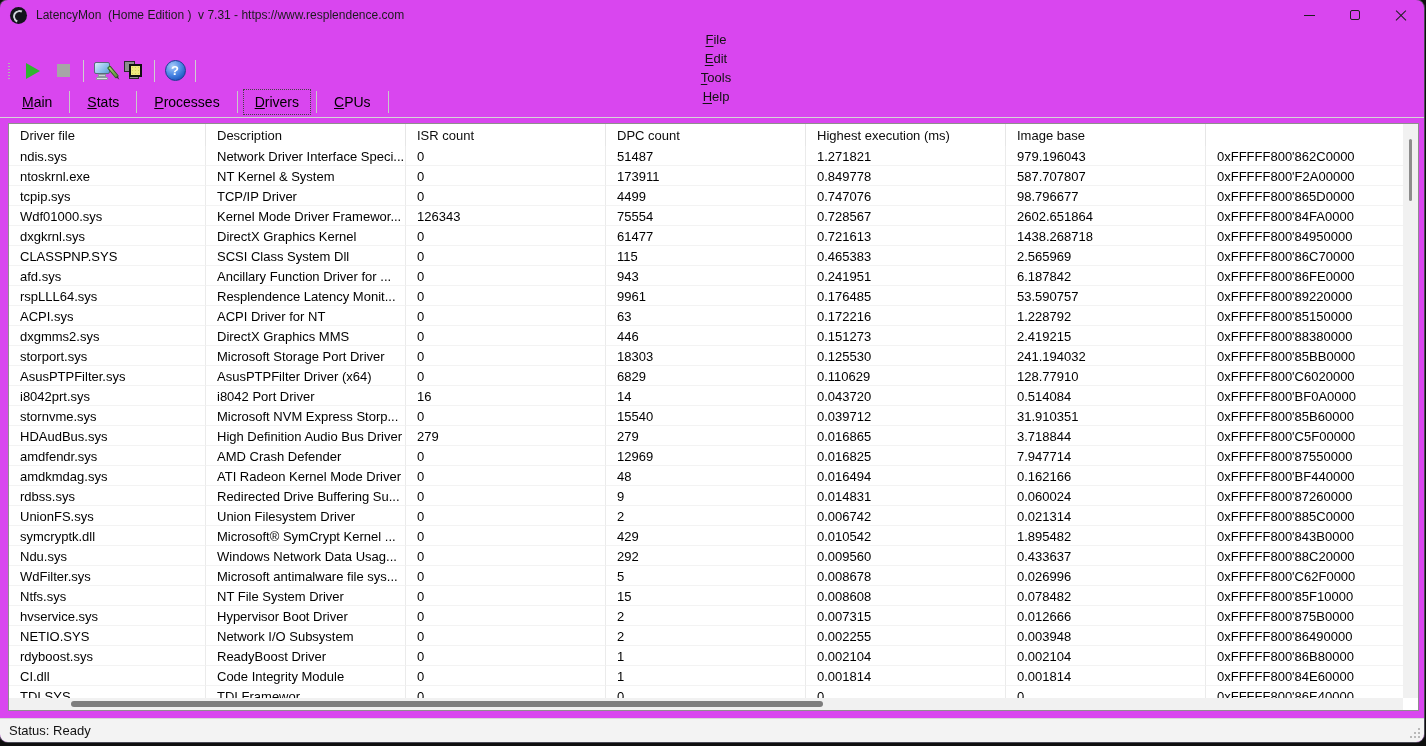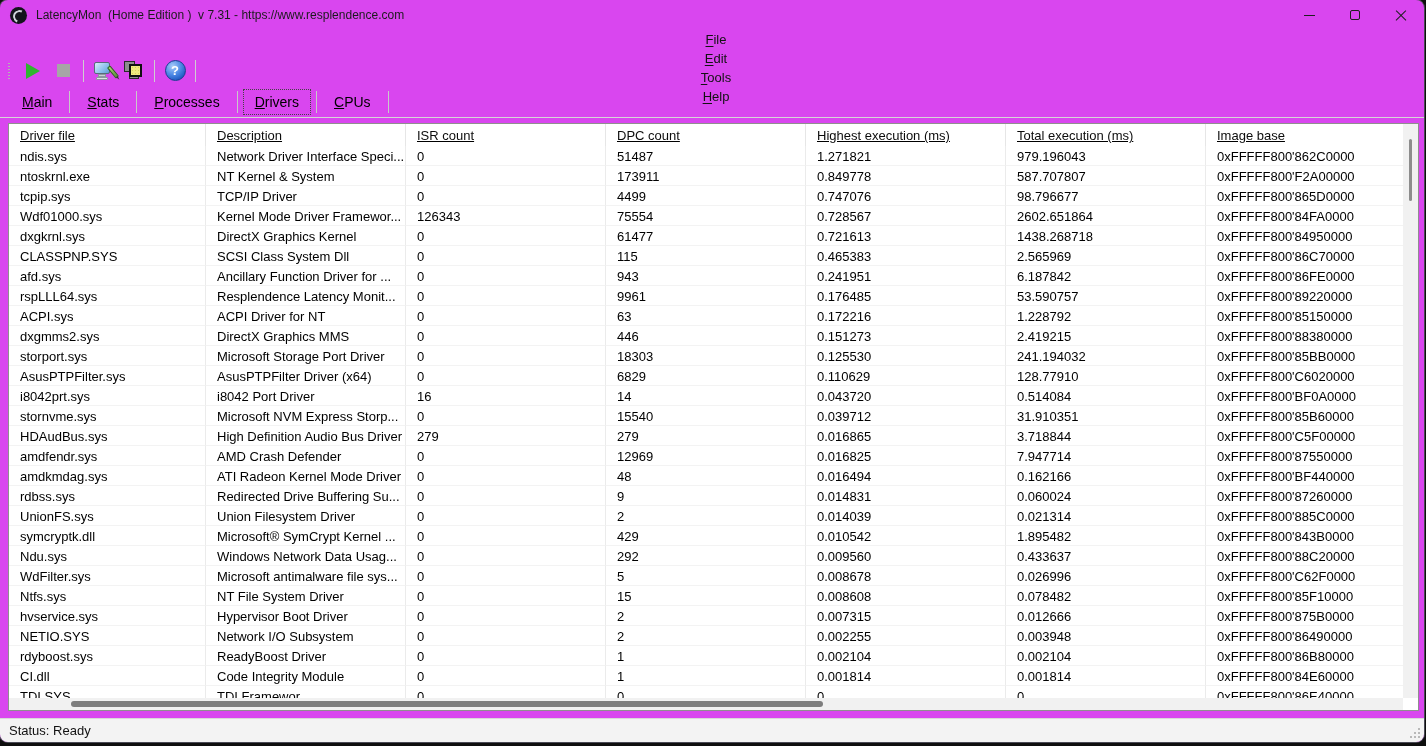--- a/index.html
+++ b/index.html
@@ -108,21 +108,21 @@
   .tab { padding:5px 12px; color:#000; white-space:nowrap; }
   .tab.selected { outline:1px dotted #444; outline-offset:-1px; }
   .tab-sep { width:1px; height:22px; background:#c9c9c9; margin:0 5px; }
 
   
   .table-wrap {
     position:absolute; top:123px; left:8px; right:5px; bottom:31px;
     background:#fff; border:1px solid #8f8f8f; overflow:hidden;
   }
   .grid { position:absolute; left:0; top:0; right:15px; bottom:12px; overflow:hidden; background:#fff; }
-  .header-row { display:flex; height:22px;text-decoration:underline; }
+  .header-row { display:flex; height:22px; }
   .hcell {
     flex-shrink:0; font-size:13px; color:#0c0c0c; padding:4px 8px 0 11px;
     border-right:1px solid #e6e6e6; white-space:nowrap; overflow:hidden;
   }
   .row { display:flex; height:20px; }
   .cell {
     flex-shrink:0; font-size:13px; color:#000; padding:3px 8px 0 11px;
     border-right:1px solid #ebebeb; border-bottom:1px solid #f3f3f3;
     white-space:nowrap; overflow:hidden; text-overflow:clip;
   }
@@ -230,21 +230,20 @@
     </div>
 
   <div class="table-wrap">
     <div class="grid">
       <div class="header-row">
           <div class="hcell">Driver file</div>
           <div class="hcell">Description</div>
           <div class="hcell">ISR count</div>
           <div class="hcell">DPC count</div>
           <div class="hcell">Highest execution (ms)</div>
-          <div class="hcell">Total execution (ms)</div>
           <div class="hcell">Image base</div>
         </div>
       <div class="rows">
           <div class="row">
             <div class="cell">ndis.sys</div>
             <div class="cell">Network Driver Interface Speci...</div>
             <div class="cell">0</div>
             <div class="cell">51487</div>
             <div class="cell">1.271821</div>
             <div class="cell">979.196043</div>
@@ -401,21 +400,21 @@
             <div class="cell">9</div>
             <div class="cell">0.014831</div>
             <div class="cell">0.060024</div>
             <div class="cell">0xFFFFF800'87260000</div>
           </div>
           <div class="row">
             <div class="cell">UnionFS.sys</div>
             <div class="cell">Union Filesystem Driver</div>
             <div class="cell">0</div>
             <div class="cell">2</div>
-            <div class="cell">0.014039</div>
+            <div class="cell">0.006742</div>
             <div class="cell">0.021314</div>
             <div class="cell">0xFFFFF800'885C0000</div>
           </div>
           <div class="row">
             <div class="cell">symcryptk.dll</div>
             <div class="cell">Microsoft® SymCrypt Kernel ...</div>
             <div class="cell">0</div>
             <div class="cell">429</div>
             <div class="cell">0.010542</div>
             <div class="cell">1.895482</div>

